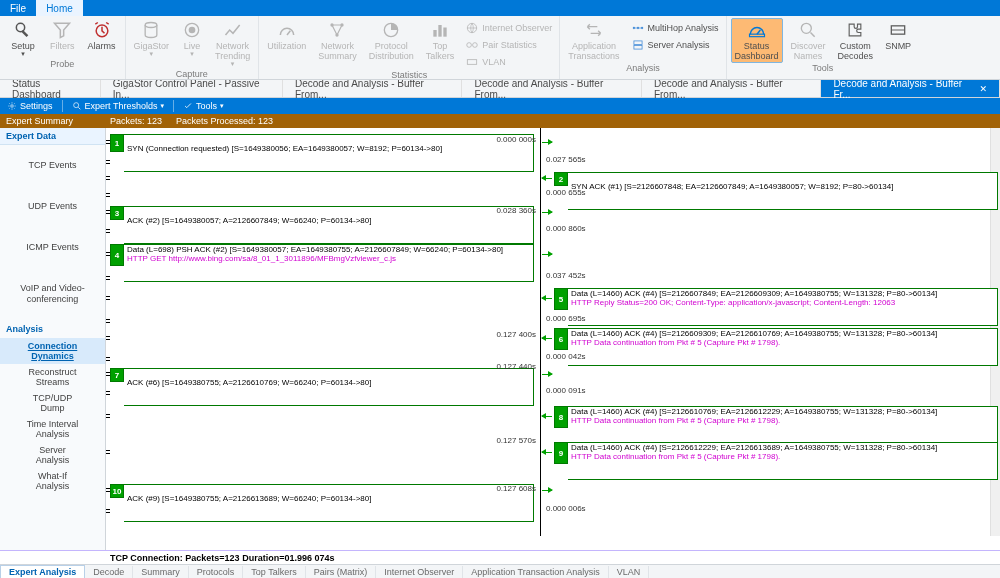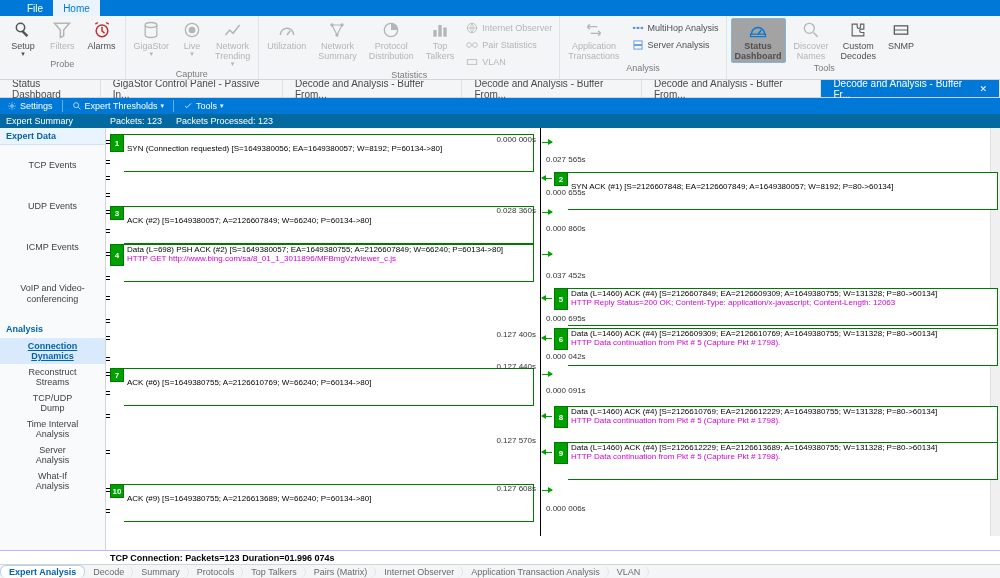--- a/index.html
+++ b/index.html
@@ -1,51 +1,51 @@
 <!DOCTYPE html>
 <html><head>
 <meta charset="utf-8">
 <style>
   * { box-sizing: border-box; margin: 0; padding: 0; }
   html, body { width: 1000px; height: 578px; font-family: "Segoe UI", Tahoma, sans-serif; font-size: 10px; overflow: hidden; background:#fff; }
   
-  .title-tabs { background:#0078D7; height:16px; display:flex;padding-left:17px; }
+  .title-tabs { background:#0078D7; height:16px; display:flex; }
   .title-tab { padding:2px 10px; color:#fff; font-size:10px; display:flex; align-items:center; }
   .title-tab.active { background:#EAF4FF; color:#0078D7; }
   
   .ribbon { background:#F3F5F7; border-bottom:1px solid #D0D5DA; height:64px; display:flex; user-select:none; position:relative; }
   .ribbon-group { border-right:1px solid #E0E4E8; display:flex; flex-direction:column; align-items:center; padding:2px 4px; }
   .ribbon-buttons { display:flex; gap:4px; flex:1; align-items:flex-start; }
   .rbtn { display:flex; flex-direction:column; align-items:center; justify-content:flex-start; padding:2px 4px; min-width:30px; color:#4F4F4F; }
   .rbtn.large { min-width:38px; }
   .rbtn.disabled { color:#B5B5B5; }
   .rbtn .icon { width:20px; height:20px; display:flex; align-items:center; justify-content:center; margin-bottom:1px; }
   .rbtn .icon svg { width:20px; height:20px; }
   .rbtn .lbl { font-size:9px; line-height:10px; text-align:center; white-space:pre; }
   .rbtn .drop { font-size:7px; line-height:6px; text-align:center; color:inherit; }
-  .rbtn.selected { background:#a3a3a3; border:1px solid #7FB6E0; border-radius:2px; padding:1px 3px;font-weight:bold; }
+  .rbtn.selected { background:#fdba74; border:1px solid #7FB6E0; border-radius:2px; padding:1px 3px; }
   .group-label { font-size:9px; color:#7A7A7A; text-align:center; margin-top:auto; margin-bottom:15px; }
   .rbtn-stack { display:flex; flex-direction:column; gap:1px; padding-top:2px; }
   .rbtn-small { display:flex; align-items:center; gap:3px; padding:1px 3px; color:#4F4F4F; }
   .rbtn-small.disabled { color:#B5B5B5; }
   .rbtn-small .icon { width:14px; height:14px; display:flex; align-items:center; justify-content:center; }
   .rbtn-small .icon svg { width:14px; height:14px; }
   .rbtn-small .lbl { font-size:9px; }
   
   .doc-tabs { background:#F3F5F7; border-bottom:1px solid #D0D5DA; height:18px; display:flex; align-items:stretch; }
   .doc-tab { padding:2px 12px; font-size:10px; color:#4a4a4a; border-right:1px solid #E0E0E0; background:#F3F5F7; display:flex; align-items:center; gap:6px; }
   .doc-tab.active { background:#0078D7; color:#fff; }
   .doc-tab .x { font-size:9px; color:#fff; }
   
   .toolbar { background:#0078D7; color:#fff; height:16px; display:flex; align-items:center; padding:0 4px; gap:6px; font-size:9px; }
   .toolbar .sep { width:1px; height:12px; background:rgba(255,255,255,0.4); }
   .toolbar .btn { display:flex; align-items:center; gap:3px; padding:0 3px; }
   .toolbar .btn svg { width:10px; height:10px; fill:#fff; }
   
-  .info-strip { background:#0369a1; color:#fff; height:14px; display:flex; align-items:center; font-size:9px; }
+  .info-strip { background:#a16207; color:#fff; height:14px; display:flex; align-items:center; font-size:9px; }
   .info-strip .cell-left { width:106px; padding-left:6px; }
   .info-strip .cell-main { flex:1; padding-left:4px; display:flex; gap:14px; }
   
   .main { display:flex; height:calc(578px - 16px - 64px - 18px - 16px - 14px - 14px - 14px); }
   
   
   .sidebar { width:106px; background:#F8FAFC; border-right:1px solid #D0D5DA; display:flex; flex-direction:column; font-size:9px; }
   .side-head { background:#EAF4FF; color:#0063B1; font-weight:bold; padding:3px 6px; border-bottom:1px solid #D0E3F3; }
   .side-item { padding:15px 6px; color:#414141; text-align:center; white-space:pre-line; line-height:11px; }
   .side-analysis-head { color:#0063B1; font-weight:bold; padding:4px 6px; text-align:left; }
@@ -76,21 +76,21 @@
   .arrow-seg { position:absolute; height:1px; background:#00A000; }
   .arrow-seg:after { content:""; position:absolute; width:0; height:0; }
   .arrow-seg.to-right { }
   .arrow-seg.to-right:after { right:-1px; top:-3px; border-left:5px solid #00A000; border-top:3.5px solid transparent; border-bottom:3.5px solid transparent; }
   .arrow-seg.to-left:after { left:-1px; top:-3px; border-right:5px solid #00A000; border-top:3.5px solid transparent; border-bottom:3.5px solid transparent; }
   
   .summary-line { height:14px; background:#fff; border-top:1px solid #c4b5fd; display:flex; align-items:center; font-size:9px; }
   .summary-line .pad { width:106px; }
   .summary-line .txt { padding-left:4px; color:#000; font-weight:bold; }
   .analysis-tabs { height:14px; background:#F3F5F7; border-top:1px solid #D0D5DA; display:flex; align-items:center; font-size:9px; }
-  .at { padding:1px 8px; color:#6a6a6a; border-right:1px solid #E0E4E8;border-radius:6px; }
+  .at { padding:1px 8px; color:#6a6a6a; border-right:1px solid #E0E4E8; }
   .at.sel { color:#0063B1; font-weight:bold; border:1px solid #B8D0E8; border-bottom:none; background:#fff; }
   
   .sb-v { position:absolute; right:0; top:0; bottom:0; width:10px; background:#F0F0F0; border-left:1px solid #E0E0E0; }
 </style>
 </head>
 <body>
 
 <div class="title-tabs">
   <div class="title-tab">File</div>
   <div class="title-tab active">Home</div>

